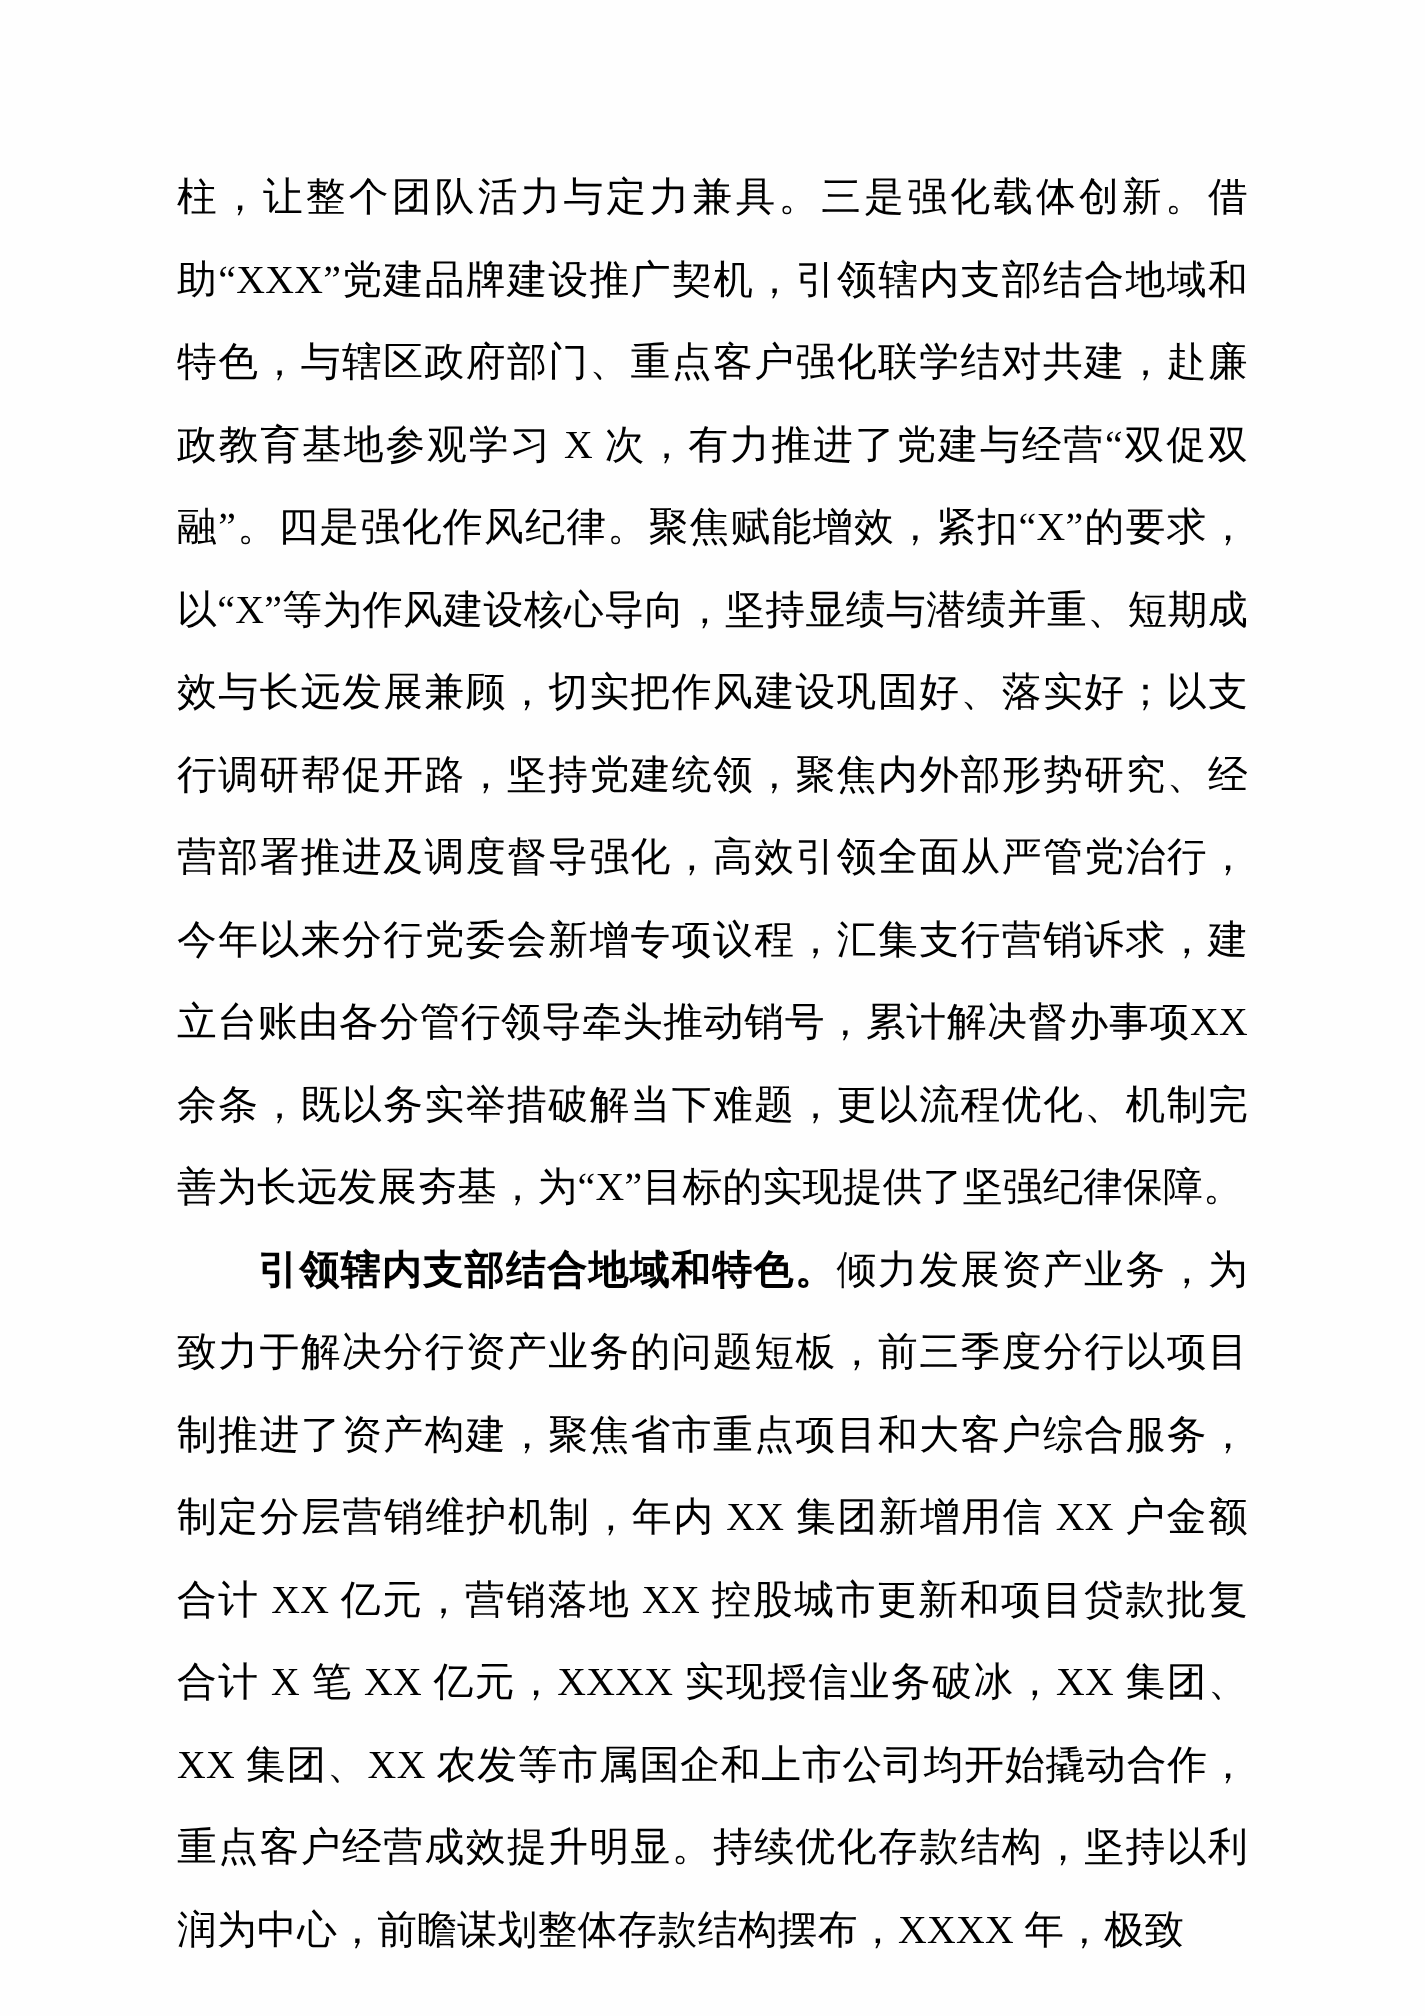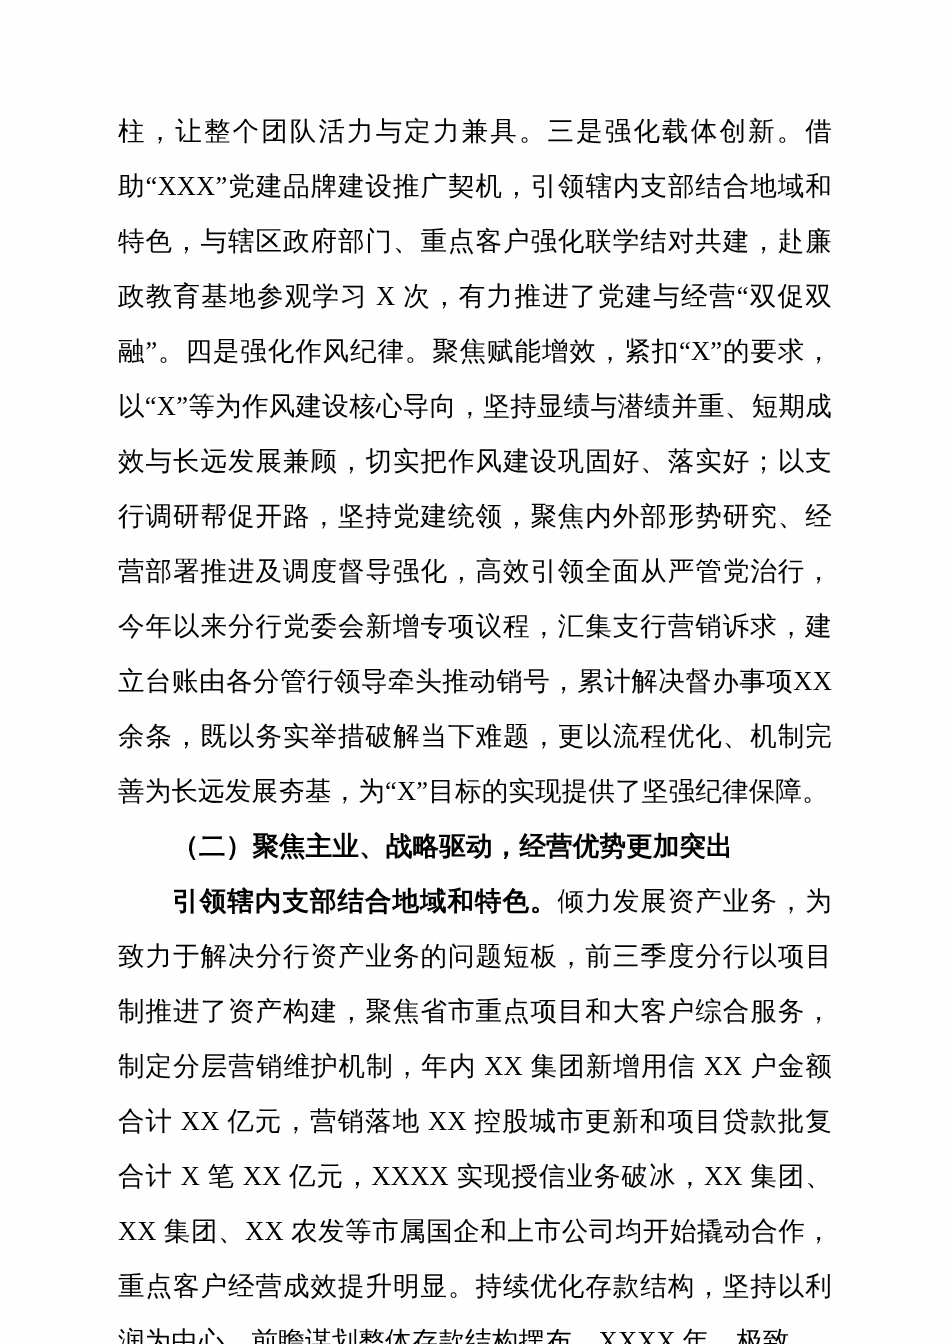--- a/index.html
+++ b/index.html
@@ -48,18 +48,17 @@
   }
 </style>
 </head>
 <body>
 
 <div id="page">
   <div class="doc-body">
 
     <p class="para cont">柱，让整个团队活力与定力兼具。三是强化载体创新。借助“XXX”党建品牌建设推广契机，引领辖内支部结合地域和特色，与辖区政府部门、重点客户强化联学结对共建，赴廉政教育基地参观学习 X 次，有力推进了党建与经营“双促双融”。四是强化作风纪律。聚焦赋能增效，紧扣“X”的要求，以“X”等为作风建设核心导向，坚持显绩与潜绩并重、短期成效与长远发展兼顾，切实把作风建设巩固好、落实好；以支行调研帮促开路，坚持党建统领，聚焦内外部形势研究、经营部署推进及调度督导强化，高效引领全面从严管党治行，今年以来分行党委会新增专项议程，汇集支行营销诉求，建立台账由各分管行领导牵头推动销号，累计解决督办事项XX余条，既以务实举措破解当下难题，更以流程优化、机制完善为长远发展夯基，为“X”目标的实现提供了坚强纪律保障。</p>
 
-    <p class="para indent heading-sub">（二）聚焦主业、战略驱动，经营优势更加突出</p>
 
     <p class="para indent"><span class="lead-bold">引领辖内支部结合地域和特色。</span><span>倾力发展资产业务，为致力于解决分行资产业务的问题短板，前三季度分行以项目制推进了资产构建，聚焦省市重点项目和大客户综合服务，制定分层营销维护机制，年内 XX 集团新增用信 XX 户金额合计 XX 亿元，营销落地 XX 控股城市更新和项目贷款批复合计 X 笔 XX 亿元，XXXX 实现授信业务破冰，XX 集团、XX 集团、XX 农发等市属国企和上市公司均开始撬动合作，重点客户经营成效提升明显。持续优化存款结构，坚持以利润为中心，前瞻谋划整体存款结构摆布，XXXX 年，极致</span></p>
 
   </div>
 </div>
 
 </body></html>

